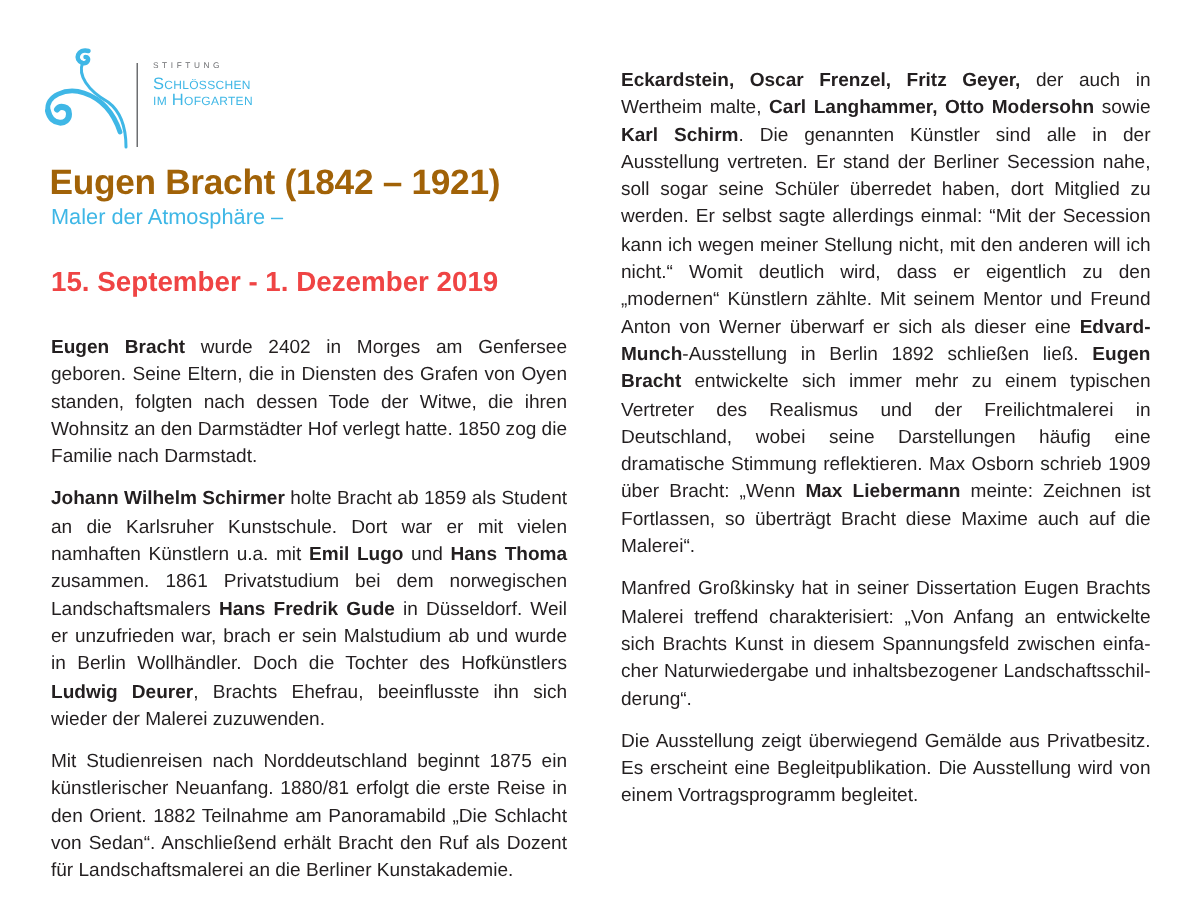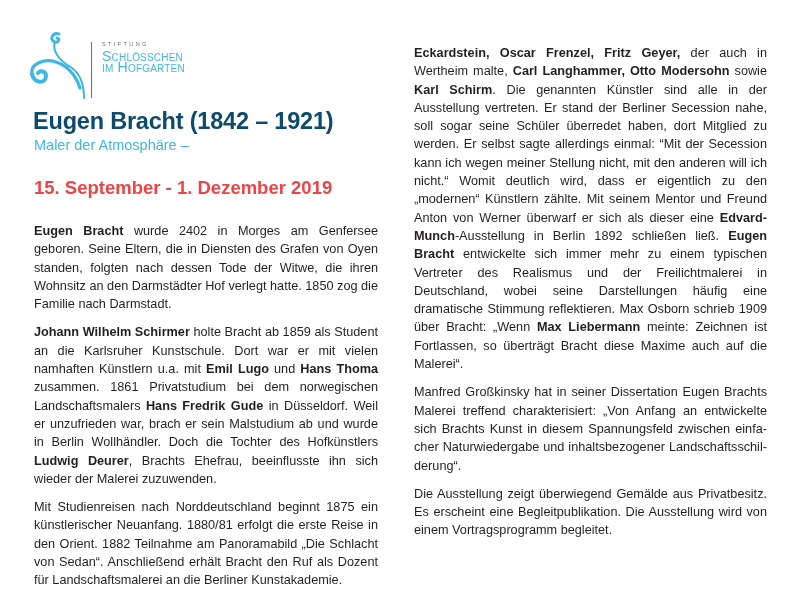--- a/index.html
+++ b/index.html
@@ -2,22 +2,22 @@
 <html><head>
 <meta charset="utf-8">
 <style>
   html, body { margin:0; padding:0; background:#ffffff; }
   body { width:791px; height:601px; position:relative; overflow:hidden;
          font-family:"Liberation Sans", sans-serif; color:#231f20; }
   .logo { position:absolute; left:28px; top:28px; width:160px; height:70px; }
   .logo svg { position:absolute; left:0; top:0; }
   .logo .divider { position:absolute; left:63px; top:14px; width:1px; height:56px; background:#6d6e71; }
   .logo .l-small { position:absolute; left:74px; top:13px; font-size:5.5px; letter-spacing:2.4px; color:#6d6e71; }
-  .logo .l-name { position:absolute; left:74px; top:23px; font-size:14px; line-height:11px; color:#3fb7e6; font-variant:small-caps; letter-spacing:0.2px; }
-  .title { position:absolute; left:33px; top:108px; font-size:23.5px; font-weight:bold; color:#0c4a6e; letter-spacing:-0.2px; white-space:nowrap; }
+  .logo .l-name { position:absolute; left:74px; top:23px; font-size:11px; line-height:11px; color:#3fb7e6; font-variant:small-caps; letter-spacing:0.2px; }
+  .title { position:absolute; left:33px; top:108px; font-size:23.5px; font-weight:bold; color:#a16207; letter-spacing:-0.2px; white-space:nowrap; }
   .subtitle { position:absolute; left:34px; top:136px; font-size:14.5px; line-height:18px; color:#3fb7e6;text-align:right; }
   .dates { position:absolute; left:34px; top:177px; font-size:18.5px; font-weight:bold; color:#ef4444; white-space:nowrap; }
   .col { position:absolute; font-size:12.7px; line-height:18.3px; text-align:justify; hyphens:manual; }
   .col p { margin:0 0 10px 0; }
   .col b { font-weight:bold; }
   .col-left { left:34px; top:222px; width:344px; }
   .col-right { left:414px; top:44px; width:353px; }
 </style>
 </head>
 <body>

